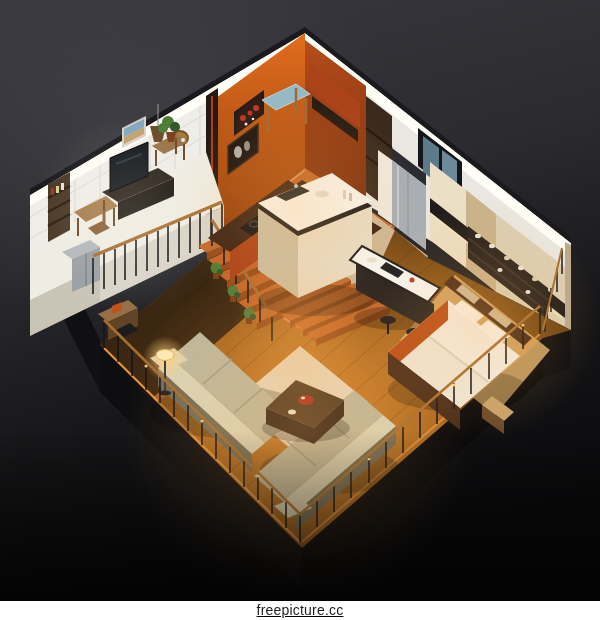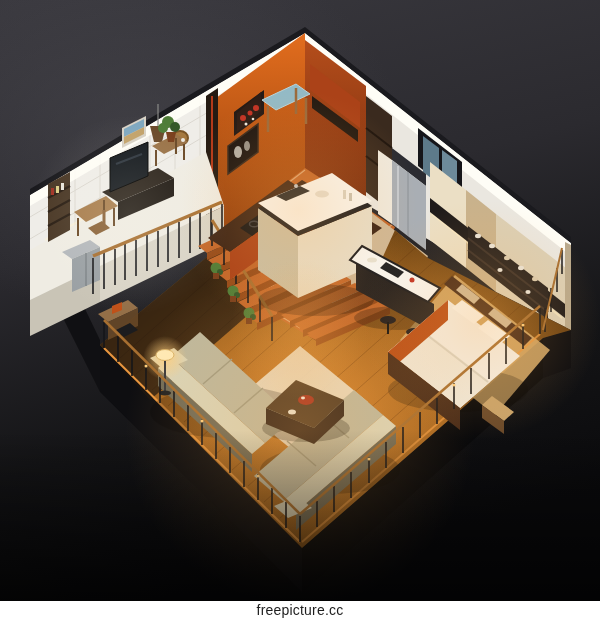--- a/index.html
+++ b/index.html
@@ -1,20 +1,20 @@
 <!DOCTYPE html>
 <html style="--bgA: #3a393f; --bgB: #2b2a2f; --bgMid: #141416; --bgC: #0a0a0c; --bgGlow: #4a494f; --plinth: #0e0e11; --plinthDark: #09090b; --wallTile: #efede8; --tileLine: #d8d4cc; --wallLit: #fffef7; --wallRim: #1a1a1e; --wallWhite: #eae7e0; --orangeHi: #e26d1e; --orangeLo: #8f3d0b; --redWall: #b44d1b; --redWallLo: #7c2f0e; --beigeWall: #dbcfb5; --wardrobeA: #ebdfc5; --wardrobeB: #c9b28c; --wallEnd: #b9a98c; --shelfDark: #1f1b1a; --shelfUnit: #241f1d; --tileHi: #c2662a; --tileLo: #964a19; --grout: #e6b98b; --stone: #cfb795; --woodHi: #d5842f; --woodMid: #9a5f1d; --woodLo: #5e3a10; --floorRim: #e8963f; --rugBed: #d9ae6c; --rugLiving: #e9e0ca; --loftFloor: #efece3; --loftFace: #d9d4c7; --loftFace2: #c9c4b6; --underLoft: #1a140e; --islandTop: #f8f6f1; --islandBand: #1c1c1f; --islandBase: #e7deca; --islandSide: #c9bfa5; --counterTop: #3c2315; --cabOrange: #ab4218; --cooktop: #131315; --tableBlue: #93bac6; --woodFurn: #9a6a3c; --fridge: #a9aeb4; --fridgeDark: #2b2c32; --niche: #efe9dd; --winFrame: #16161a; --glassA: #5d7a8a; --glassB: #6d8a9a; --sofa: #bdb89e; --sofaHi: #d9d4b8; --sofaLo: #716c58; --cTableTop: #4e3924; --cTableSide: #32231a; --trayRed: #a63120; --lampGlow: #ffcf7e; --lampShade: #ffeab6; --poolWarm: #ffb050; --railDark: #161619; --railWood: #a76f31; --bedFrame: #472a18; --bedWhite: #f3eee5; --bedDuvet: #efe8da; --bedPanel: #cdb795; --bedOrange: #b84c16; --benchTan: #c9a36a; --plant: #4f7d38; --plantDark: #35582a; --pot: #7a3f1c; --tv: #151a1f; --tvStand: #2b231b; --desk: #a87d4d; --deskDark: #6b4a28; --bookshelf: #4a3826; --appliance: #9aa0a4; --applianceHi: #b4b8bc; --column: #241a12; --artDark: #1c1512; --posterDark: #241a16; --white: #ffffff; --inkDark: #1d1d1d;"><head>
 <meta charset="utf-8">
 <style>
   html,body{margin:0;padding:0;background:#000;}
   #stage{position:relative;width:600px;height:620px;overflow:hidden;
          font-family:"Liberation Sans", sans-serif;}
   #render{position:absolute;left:0;top:0;width:600px;height:601px;display:block;}
   #watermark-bar{position:absolute;left:0;top:601px;width:600px;height:19px;
-    background:var(--white,#fff);display:flex;align-items:center;justify-content:center;}
+    background:var(--white,#fff);display:flex;align-items:center;justify-content:center;text-decoration:underline;}
   #watermark-text{font-size:14px;line-height:19px;color:var(--inkDark,#1d1d1d);
     letter-spacing:.2px;}
 </style>
 </head>
 <body>
 
 <div id="stage">
 <svg id="render" viewBox="0 0 600 601" xmlns="http://www.w3.org/2000/svg">
   <defs>
     <linearGradient id="bgGrad" x1="0" y1="0" x2="0.25" y2="1">

